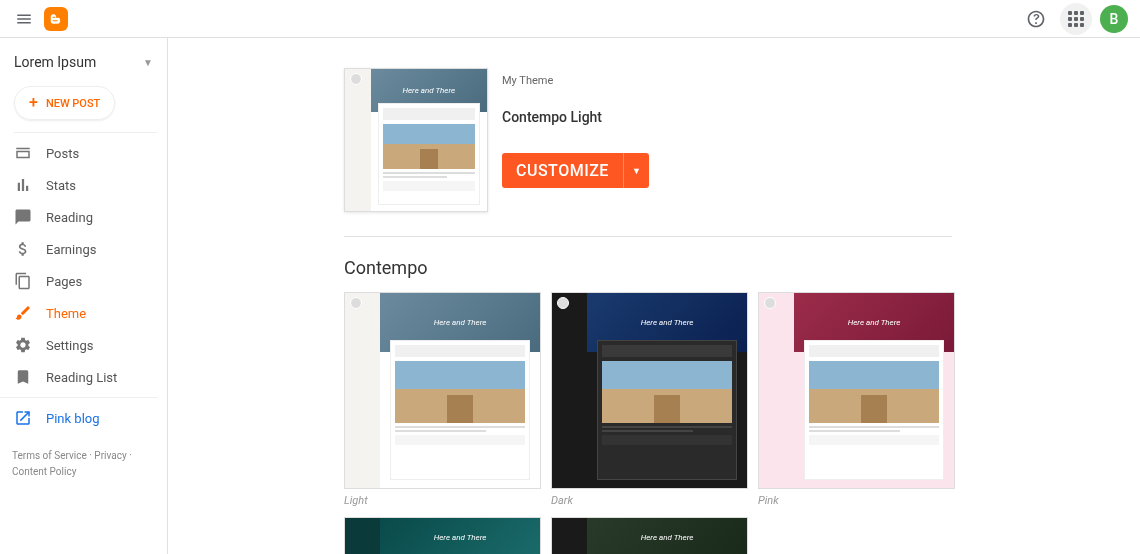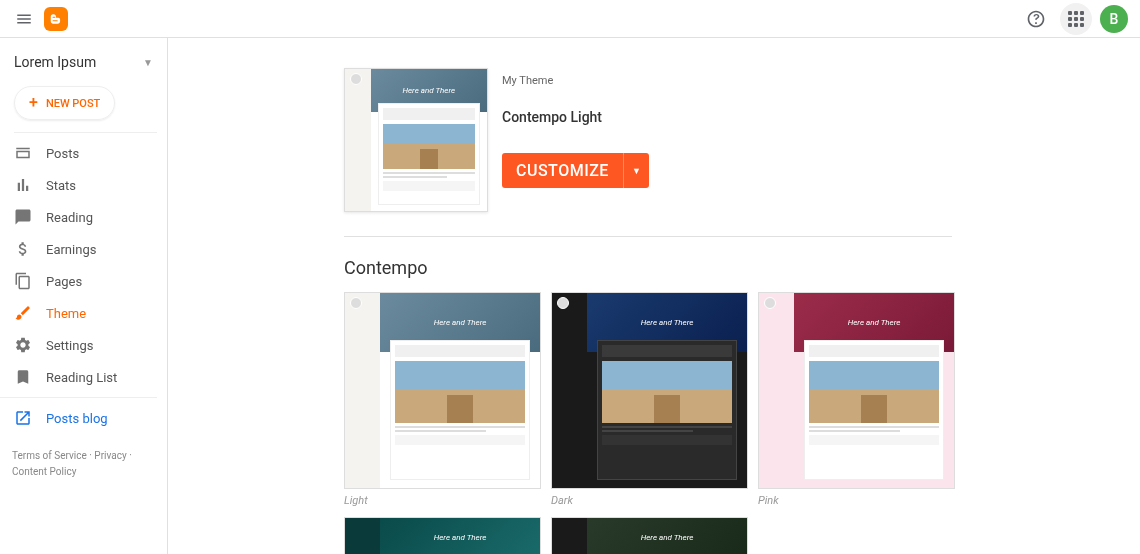--- a/index.html
+++ b/index.html
@@ -273,21 +273,21 @@
           </span>
         <span>Reading List</span>
       </li>
       <div class="divider" style="margin:4px 10px 4px 0;"></div>
       <li style="color:#1a73e8;">
         <span class="nav-icon" style="color:#1a73e8;">
             <svg width="18" height="18" viewBox="0 0 24 24">
               <path fill="currentColor" d="M19 19H5V5h7V3H5c-1.11 0-2 .9-2 2v14c0 1.1.89 2 2 2h14c1.1 0 2-.9 2-2v-7h-2v7zM14 3v2h3.59l-9.83 9.83 1.41 1.41L19 6.41V10h2V3h-7z"></path>
             </svg>
           </span>
-        <span>Posts blog</span>
+        <span>Pink blog</span>
       </li>
     </ul>
     <div class="sidebar-footer" style="margin-top:6px;">
       <a href="#">Terms of Service</a> · 
       <a href="#">Privacy</a> · <br>
       <a href="#">Content Policy</a>
     </div>
   </div>
 
   <div class="main">

